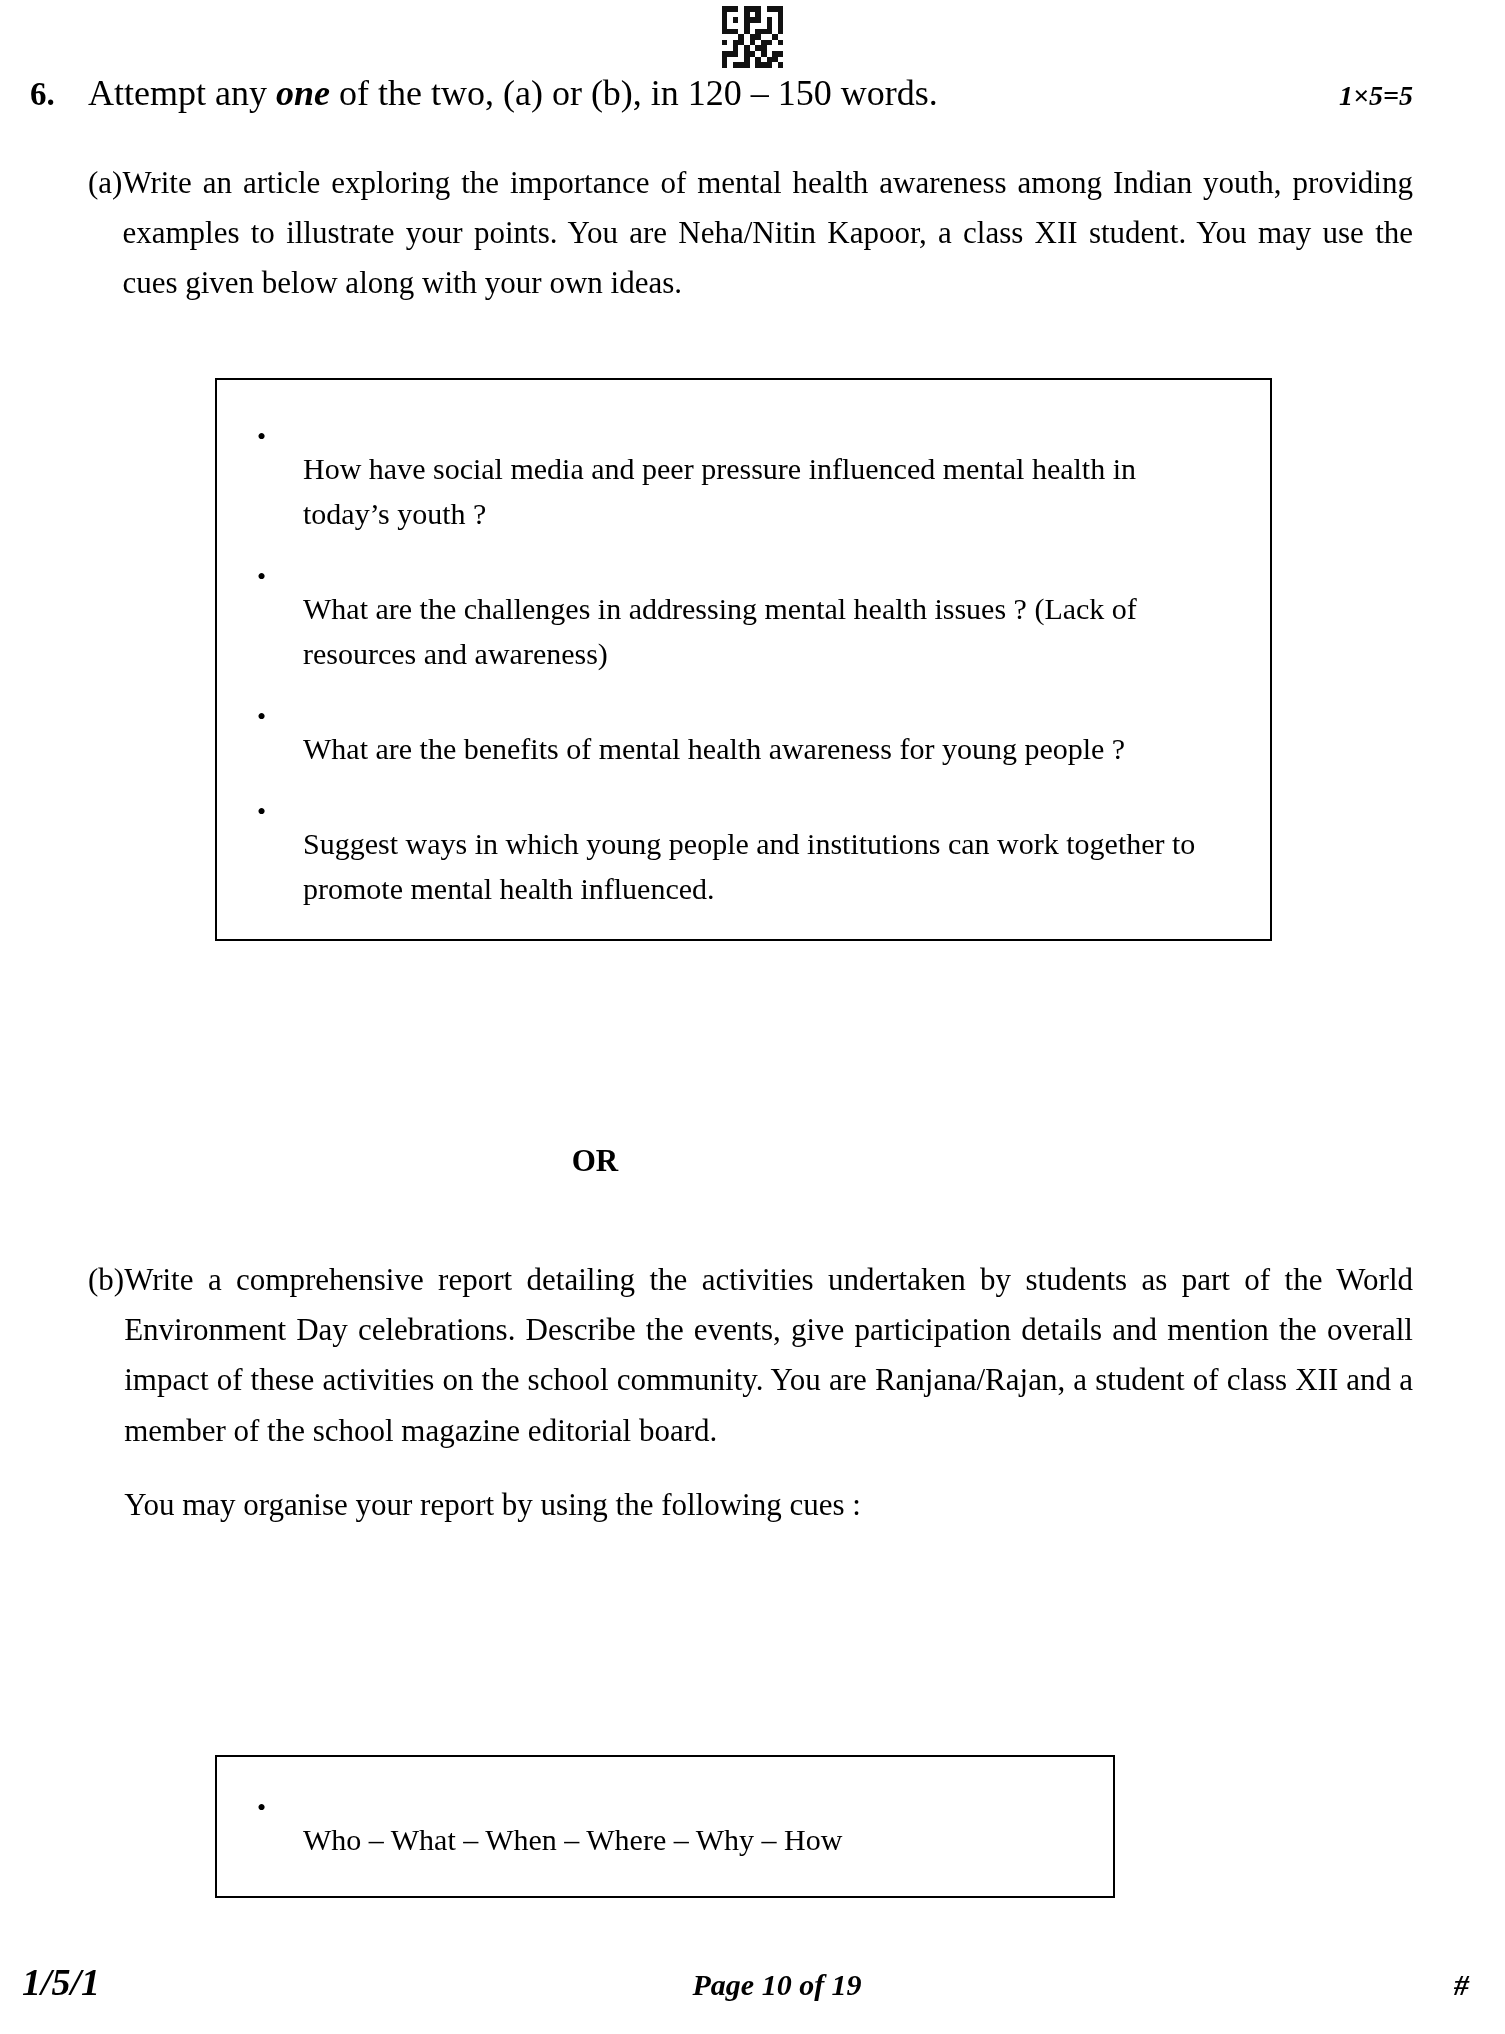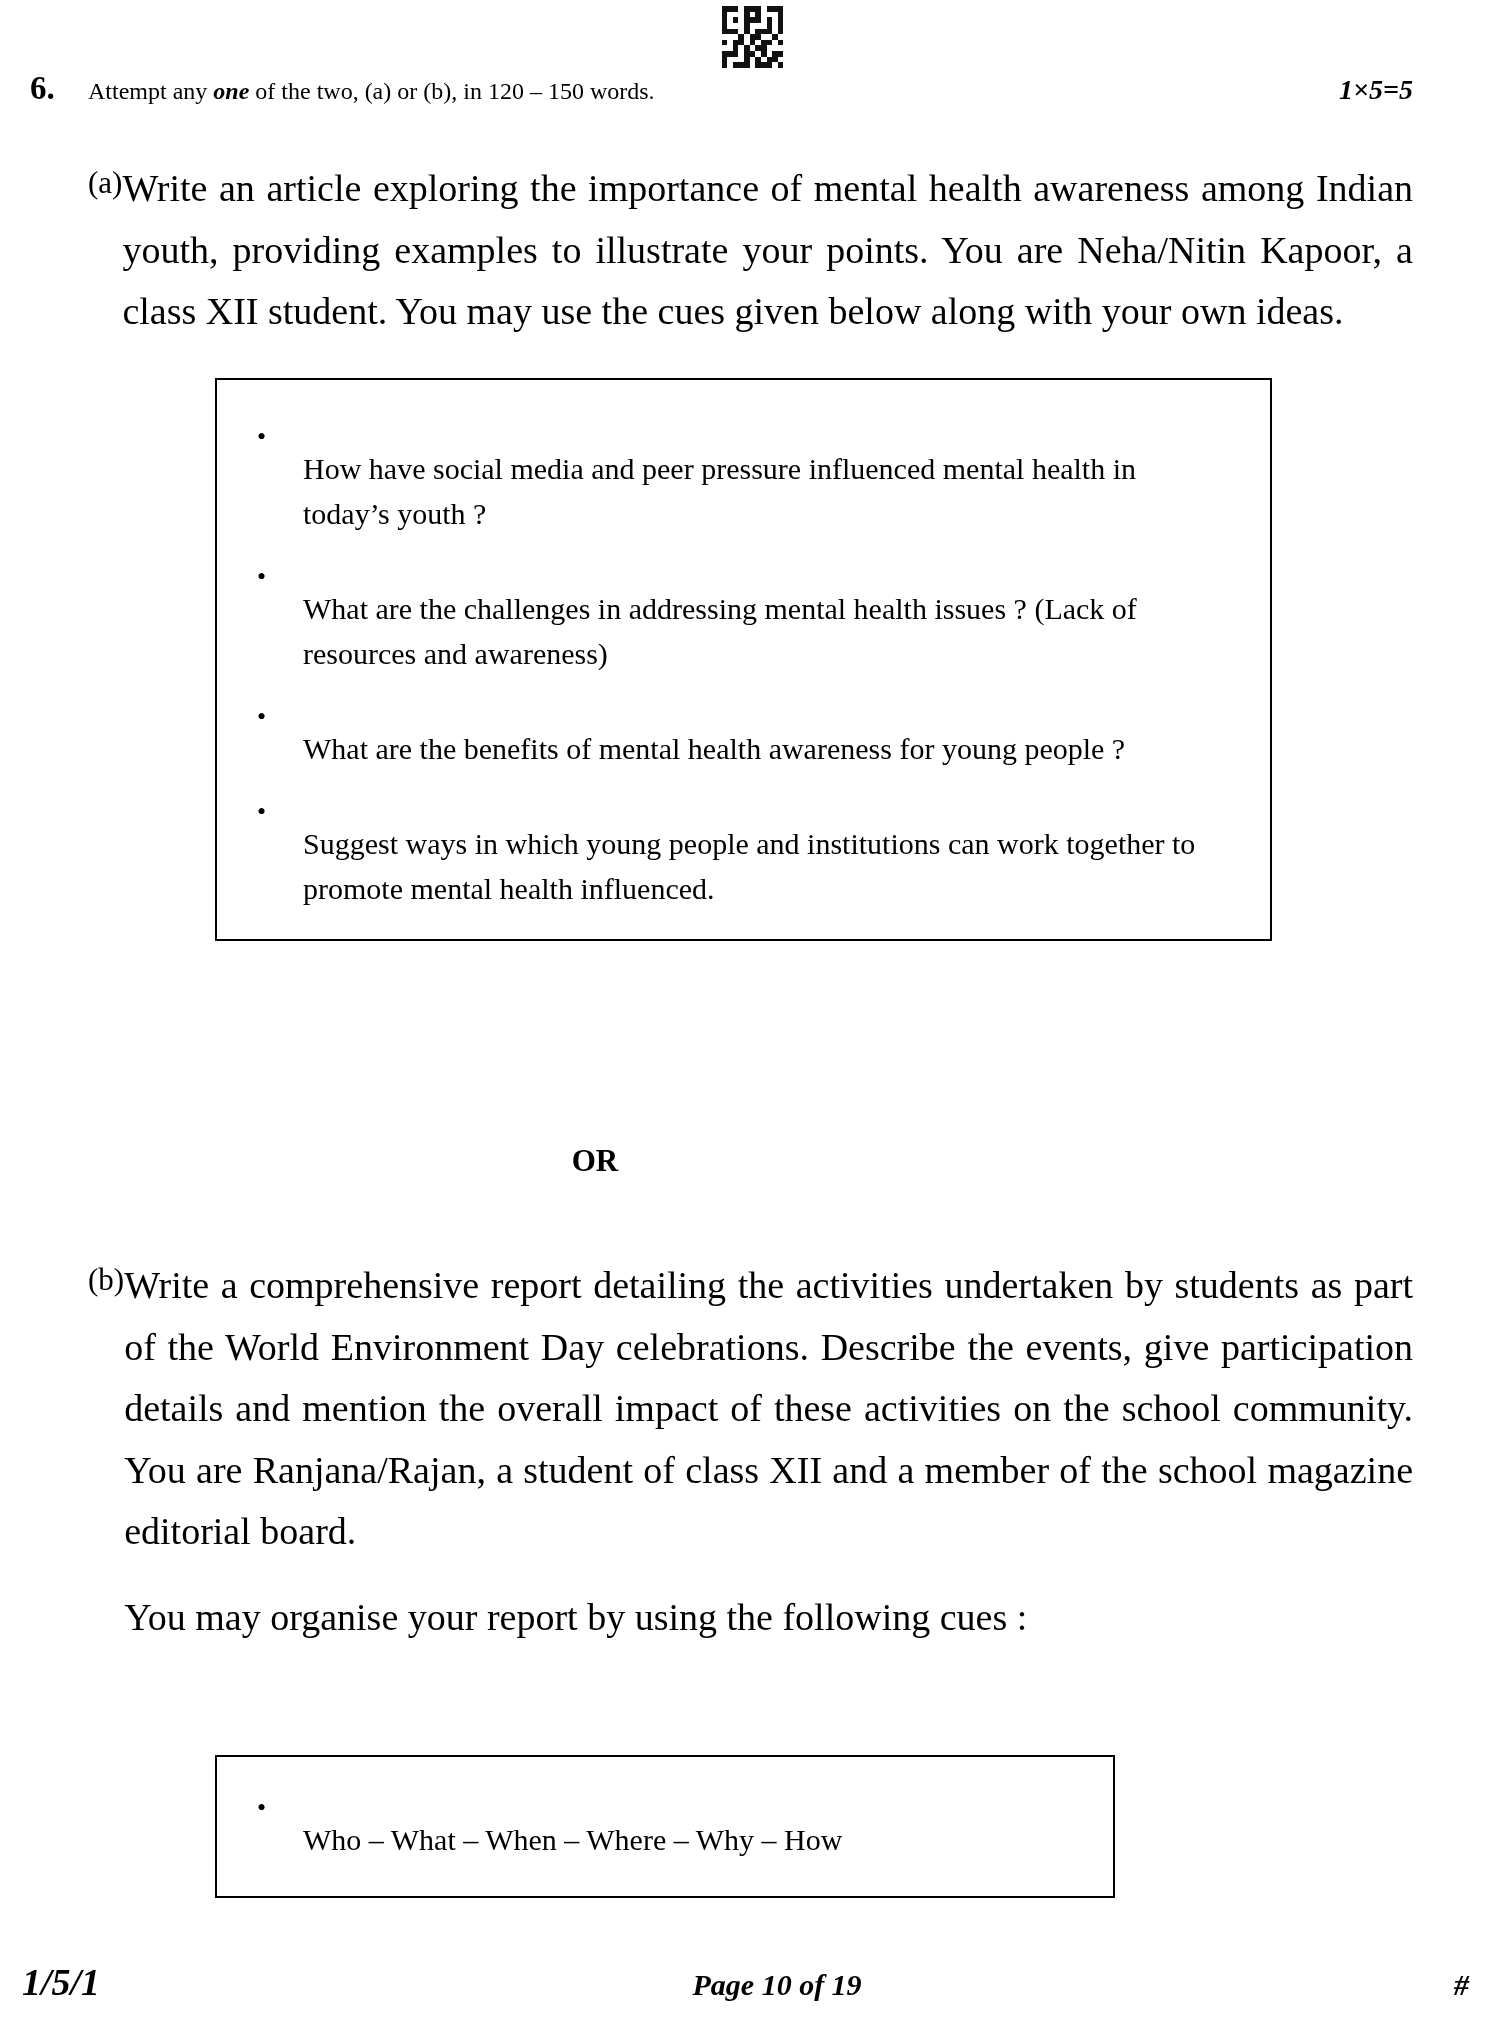--- a/index.html
+++ b/index.html
@@ -61,21 +61,21 @@
     font-weight: bold;
     font-size: 33px;
     width: 72px;
     flex: 0 0 72px;
     text-align: left;
     padding-left: 14px;
     box-sizing: border-box;
   }
   .qtext {
     flex: 1 1 auto;
-    font-size: 24px;
+    font-size: 36px;
     line-height: 1.28;
     white-space: nowrap;
   }
   .qtext .em { font-weight: bold; font-style: italic; }
   .marks {
     flex: 0 0 auto;
     font-style: italic;
     font-size: 28px;
     white-space: nowrap;
     padding-left: 20px;
@@ -95,21 +95,21 @@
   }
   .plabel {
     flex: 0 0 100px;
     font-size: 31px;
     line-height: 1.62;
     padding-left: 72px;
     box-sizing: border-box;
   }
   .pbody {
     flex: 1 1 auto;
-    font-size: 38px;
+    font-size: 31px;
     line-height: 1.62;
     text-align: justify;
     text-justify: inter-word;
   }
   .pbody p { margin: 0; }
   .pbody p.last { text-align: left; }
 
   
   .cuebox {
     position: absolute;

